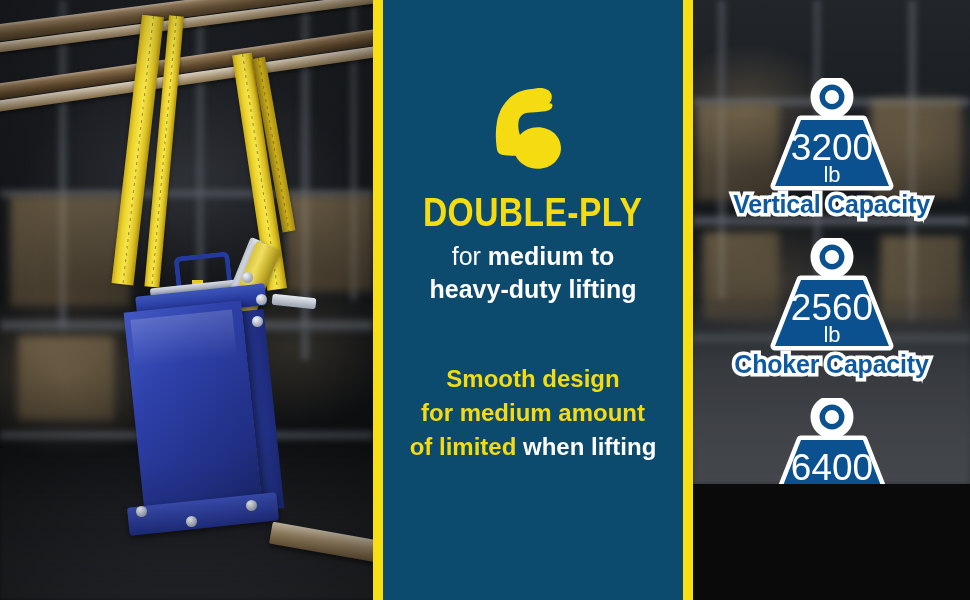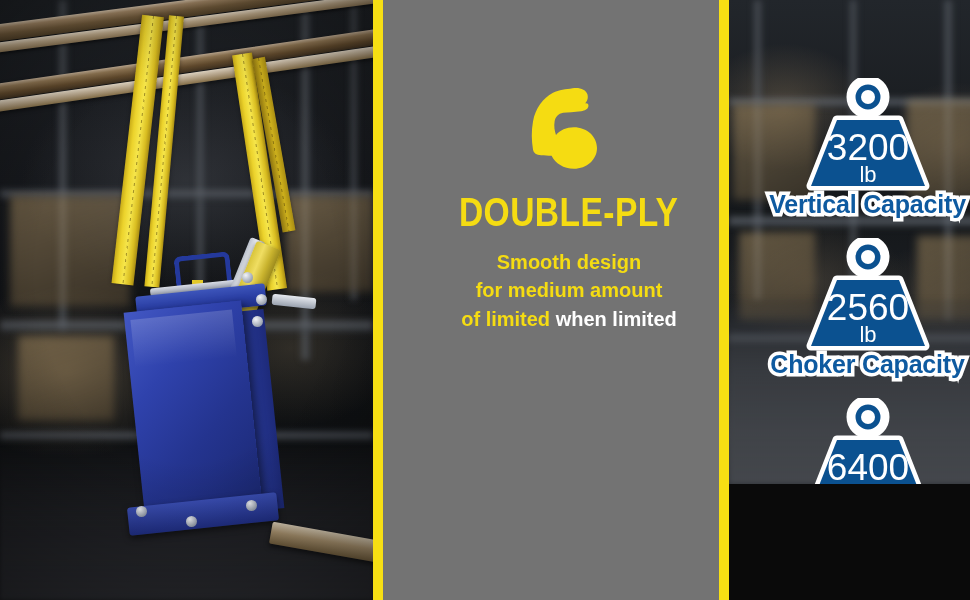--- a/index.html
+++ b/index.html
@@ -239,22 +239,22 @@
   }
   .sub-line {
     font-size: 25px;
     line-height: 1.32;
     font-weight: normal;
     margin-top: 8px;
     padding: 0 8px;
   }
   .sub-line b { font-weight: bold; }
   .note-block {
-    margin-top: 16px;
-    font-size: 20px;
+    margin-top: 56px;
+    font-size: 24px;
     line-height: 1.42;
     font-weight: bold;
     padding: 0 6px;
   }
   .note-block .plain { font-weight: bold; }
 
   
   .badges-panel {
     position: relative;
     width: 277px;
@@ -368,21 +368,21 @@
       <div class="bolt" style="left:16px;  top:252px;"></div>
       <div class="bolt" style="left:66px;  top:262px;"></div>
       <div class="bolt" style="left:122px; top:18px;"></div>
     </div>
 
     <div class="photo-vignette"></div>
   </div>
 
   <div class="divider-yellow" style="background: rgb(247, 223, 19);"></div>
 
-  <div class="center-panel" style="background: #737373; padding-left: 36px;">
+  <div class="center-panel" style="background: #0c4a6e;">
 
     <svg class="bicep-icon" viewBox="0 0 78 84">
       <path class="bicep-path" d="M42.5 2.2
                C 49.5 1.0, 56.0 3.4, 57.4 8.2
                C 58.6 12.2, 57.0 15.4, 55.0 17.4
                C 57.4 17.0, 58.8 18.0, 58.4 20.2
                C 57.9 23.0, 55.0 24.6, 51.2 25.2
                C 44.2 26.3, 37.6 26.0, 33.2 26.8
                C 28.2 27.7, 25.4 30.8, 24.6 35.6
                C 23.8 40.4, 24.6 45.0, 26.0 49.0
@@ -396,25 +396,29 @@
                C 5.4 22.4, 12.8 12.2, 23.0 6.8
                C 29.0 3.6, 36.0 3.3, 42.5 2.2 Z" fill="#F5DC12"></path>
       <path class="bicep-path" d="M24.0 58.0
                C 25.6 60.4, 27.6 62.6, 30.0 64.4
                C 28.0 65.0, 26.0 65.0, 24.2 64.6
                C 23.6 62.4, 23.6 60.2, 24.0 58.0 Z" opacity="0" fill="#F5DC12"></path>
     </svg>
 
     <div class="headline" style="color: rgb(245, 220, 18);">DOUBLE-PLY</div>
 
+    <div class="sub-line" style="color: rgb(255, 255, 255);">
+      <span class="sub-plain">for </span><b>medium to</b><br>
+      <b>heavy-duty lifting</b>
+    </div>
 
     <div class="note-block">
       <span class="note-y" style="color: rgb(245, 220, 18);">Smooth design</span><br>
       <span class="note-y" style="color: rgb(245, 220, 18);">for medium amount</span><br>
-      <span class="note-y" style="color: rgb(245, 220, 18);">of limited</span><span class="plain" style="color: rgb(255, 255, 255);"> when limited</span>
+      <span class="note-y" style="color: rgb(245, 220, 18);">of limited</span><span class="plain" style="color: rgb(255, 255, 255);"> when lifting</span>
     </div>
   </div>
 
   <div class="divider-yellow" style="background: rgb(247, 223, 19);"></div>
 
   <div class="badges-panel">
     <div class="badges-bg"></div>
 
     <div class="bpost" style="left:24px;  top:0;   width:9px;  height:300px;"></div>
     <div class="bpost" style="left:120px; top:0;   width:8px;  height:280px;"></div>

